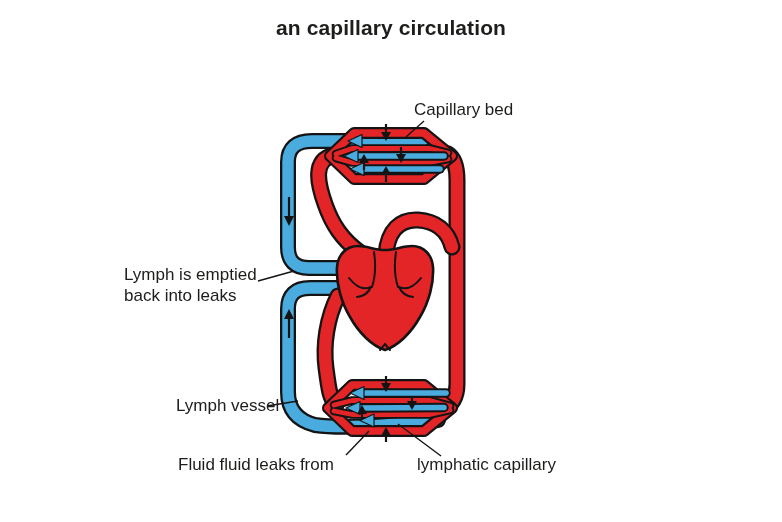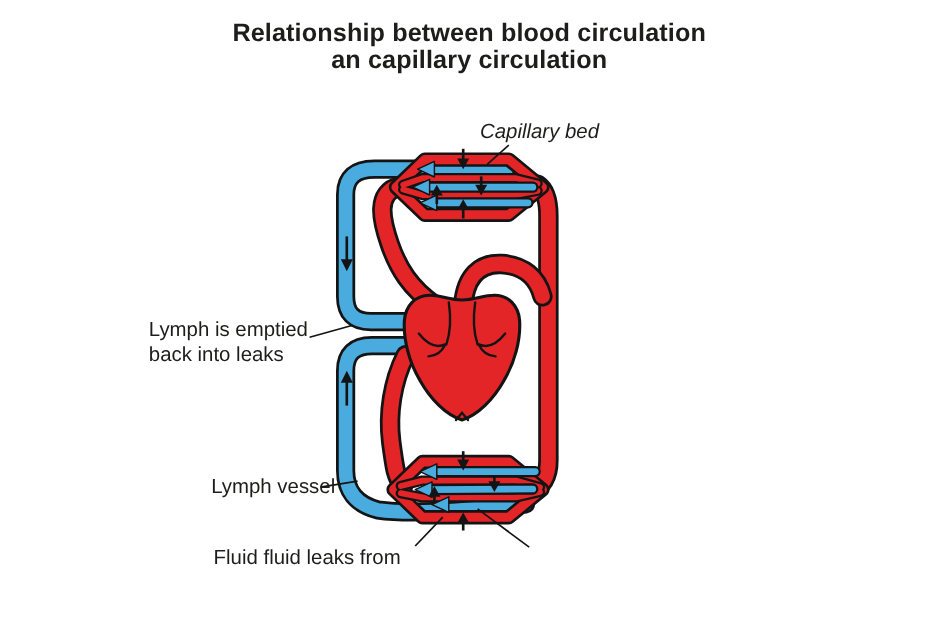--- a/index.html
+++ b/index.html
@@ -9,21 +9,21 @@
     font-family:"Liberation Sans","DejaVu Sans",sans-serif;
     color:#1d1d1b;
   }
   .title{
     position:absolute;left:0;right:0;top:16px;text-align:center;
     font-weight:bold;font-size:21px;line-height:23px;color:#1d1d1b;
     letter-spacing:0.1px;
   }
   .diagram-svg{position:absolute;left:0;top:0;width:782px;height:522px;}
   .lbl{position:absolute;font-size:17px;line-height:21px;color:#1d1d1b;white-space:nowrap;}
-  #lbl-capillary{left:400px;top:99px;font-style:italic;}
+  #lbl-capillary{left:414px;top:99px;}
   #lbl-emptied{left:124px;top:264px;}
   #lbl-vessel{left:176px;top:395px;}
   #lbl-tissue{left:178px;top:454px;}
   #lbl-fluid{left:417px;top:454px;}
 
   
   .o{fill:none;stroke:var(--outline-black,#111);stroke-linecap:round;stroke-linejoin:round;}
   .f{fill:none;stroke-linecap:round;stroke-linejoin:round;}
   .red .f{stroke:var(--blood-red,#e32528);}
   .blue .f{stroke:var(--lymph-blue,#4aabdf);}
@@ -38,21 +38,20 @@
   .tick-head{fill:var(--outline-black,#111);stroke:none;}
   .flow-head{fill:var(--lymph-blue,#4aabdf);stroke:var(--outline-black,#111);stroke-width:1.2px;stroke-linejoin:round;}
   .leader{stroke:var(--outline-black,#111);stroke-width:1.4px;fill:none;}
 </style>
 </head>
 <body>
 
 <div id="stage">
 
   <div class="title">
-    <div>Relationship between blood circulation</div>
     <div>an capillary circulation</div>
   </div>
 
   <svg class="diagram-svg" viewBox="0 0 782 522" aria-hidden="true">
     <defs>
       <path id="p-blue-top" d="M 422 141 L 312 141 Q 288 141 288 162 L 288 247 Q 288 268 309 268 L 352 268"></path>
       <path id="p-blue-bottom" d="M 352 288 L 310 288 Q 288 288 288 309 L 288 392 Q 288 418 315 425 Q 350 430 438 420"></path>
       <path id="p-arc" d="M 334 155 C 312 160 318 184 325 204 C 332 224 342 240 362 254"></path>
       <path id="p-vert" d="M 448 154 Q 457 160 457 180 L 457 384 Q 457 403 442 410"></path>
       <path id="p-arch" d="M 386 254 C 388 230 400 219 418 220 C 436 221 448 231 452 247"></path>
@@ -192,15 +191,16 @@
     <div>back into leaks</div>
   </div>
 
   <div class="lbl" id="lbl-vessel">Lymph vessel</div>
 
   <div class="lbl" id="lbl-tissue">
     <div>Fluid fluid leaks from</div>
   </div>
 
   <div class="lbl" id="lbl-fluid">
+    <div>lymphatic capillary</div>
   </div>
 
 </div>
 
 </body></html>

